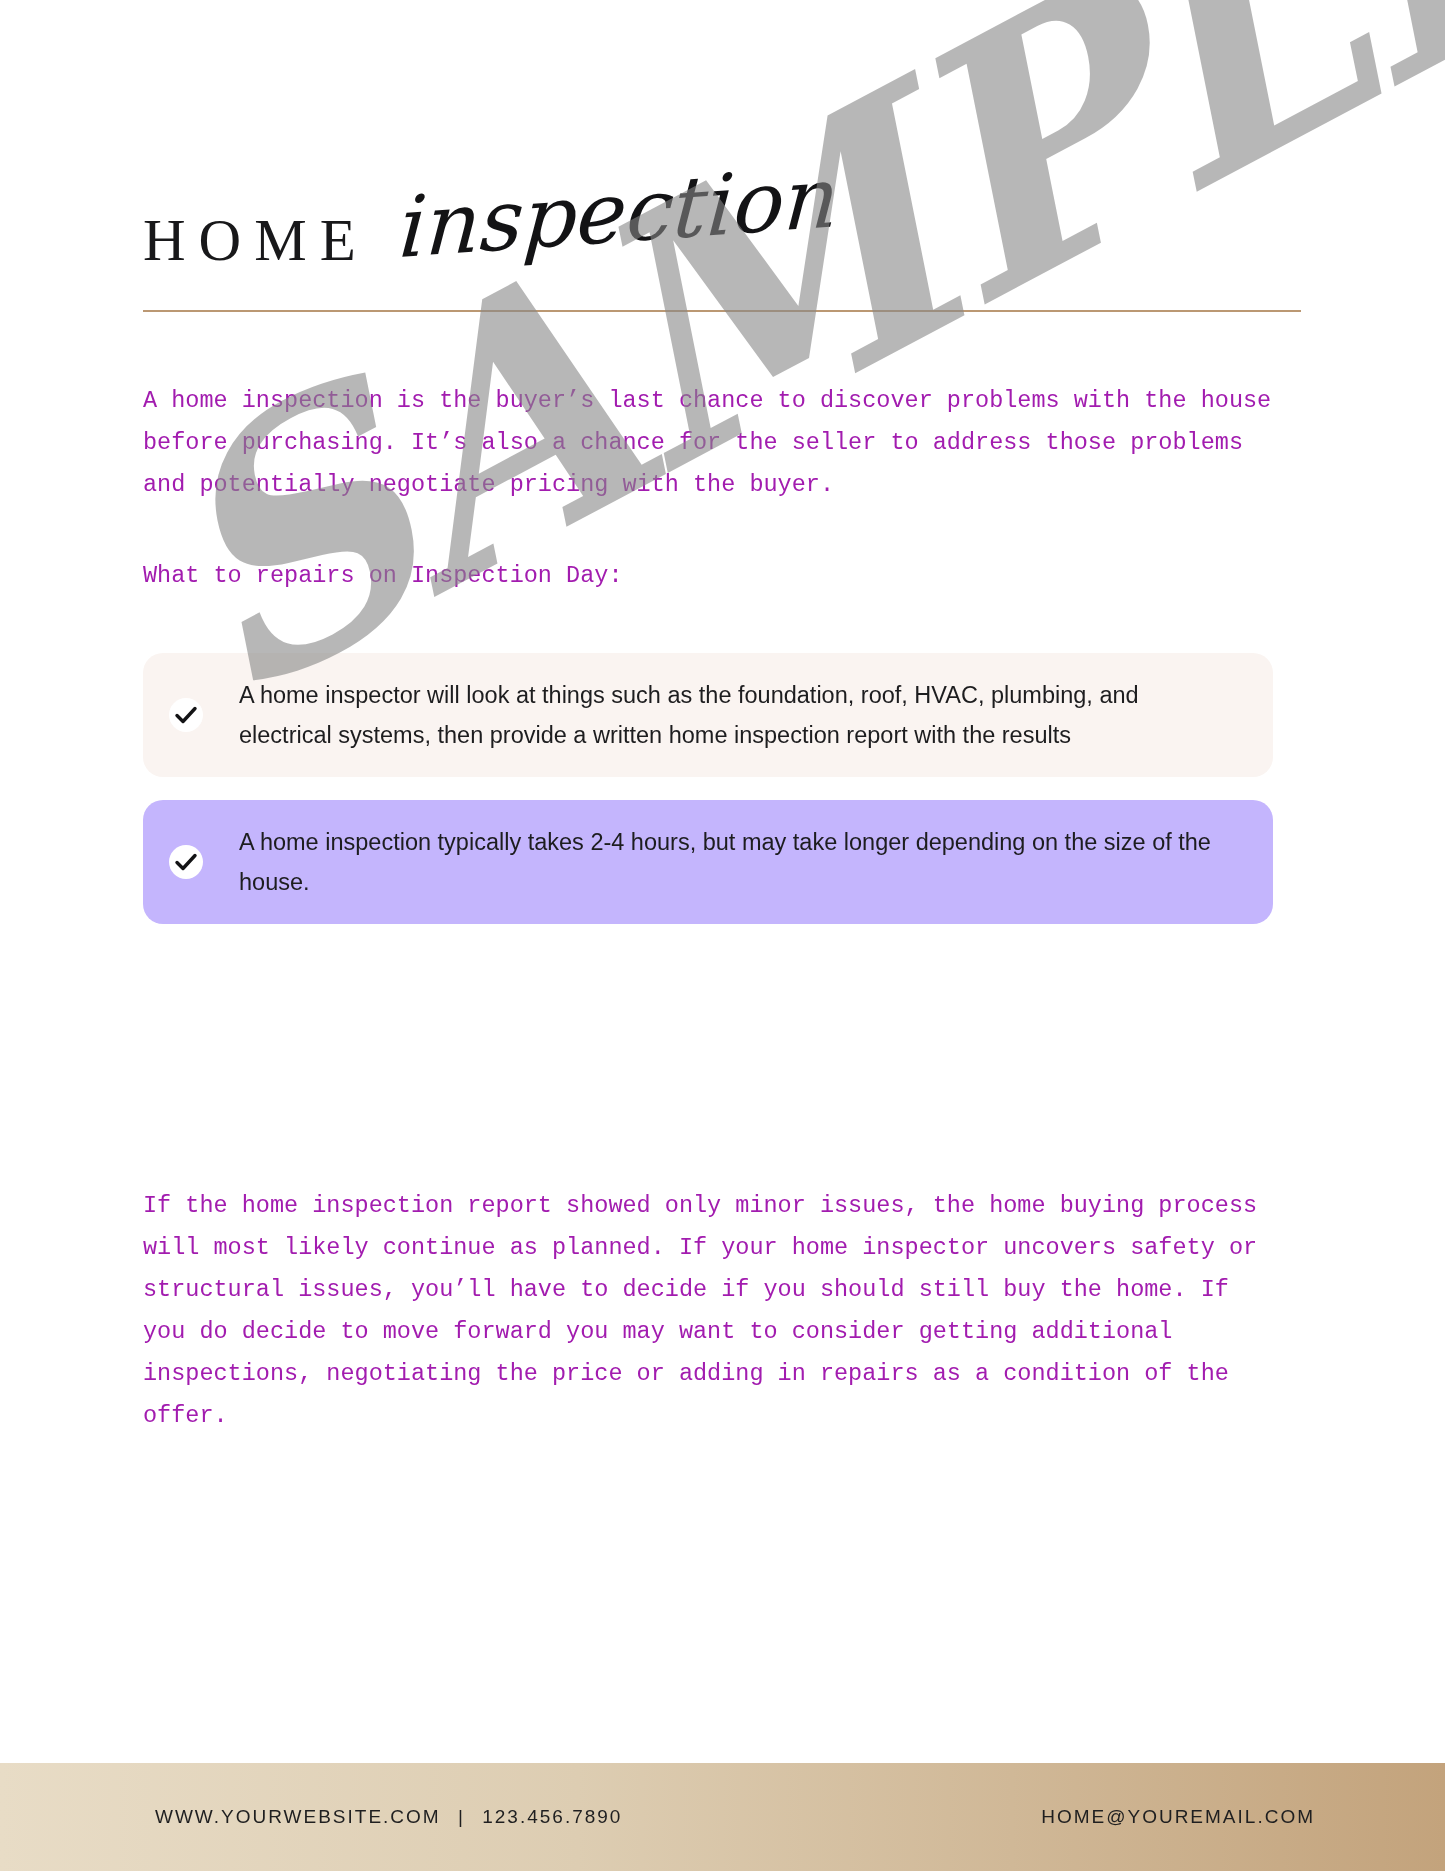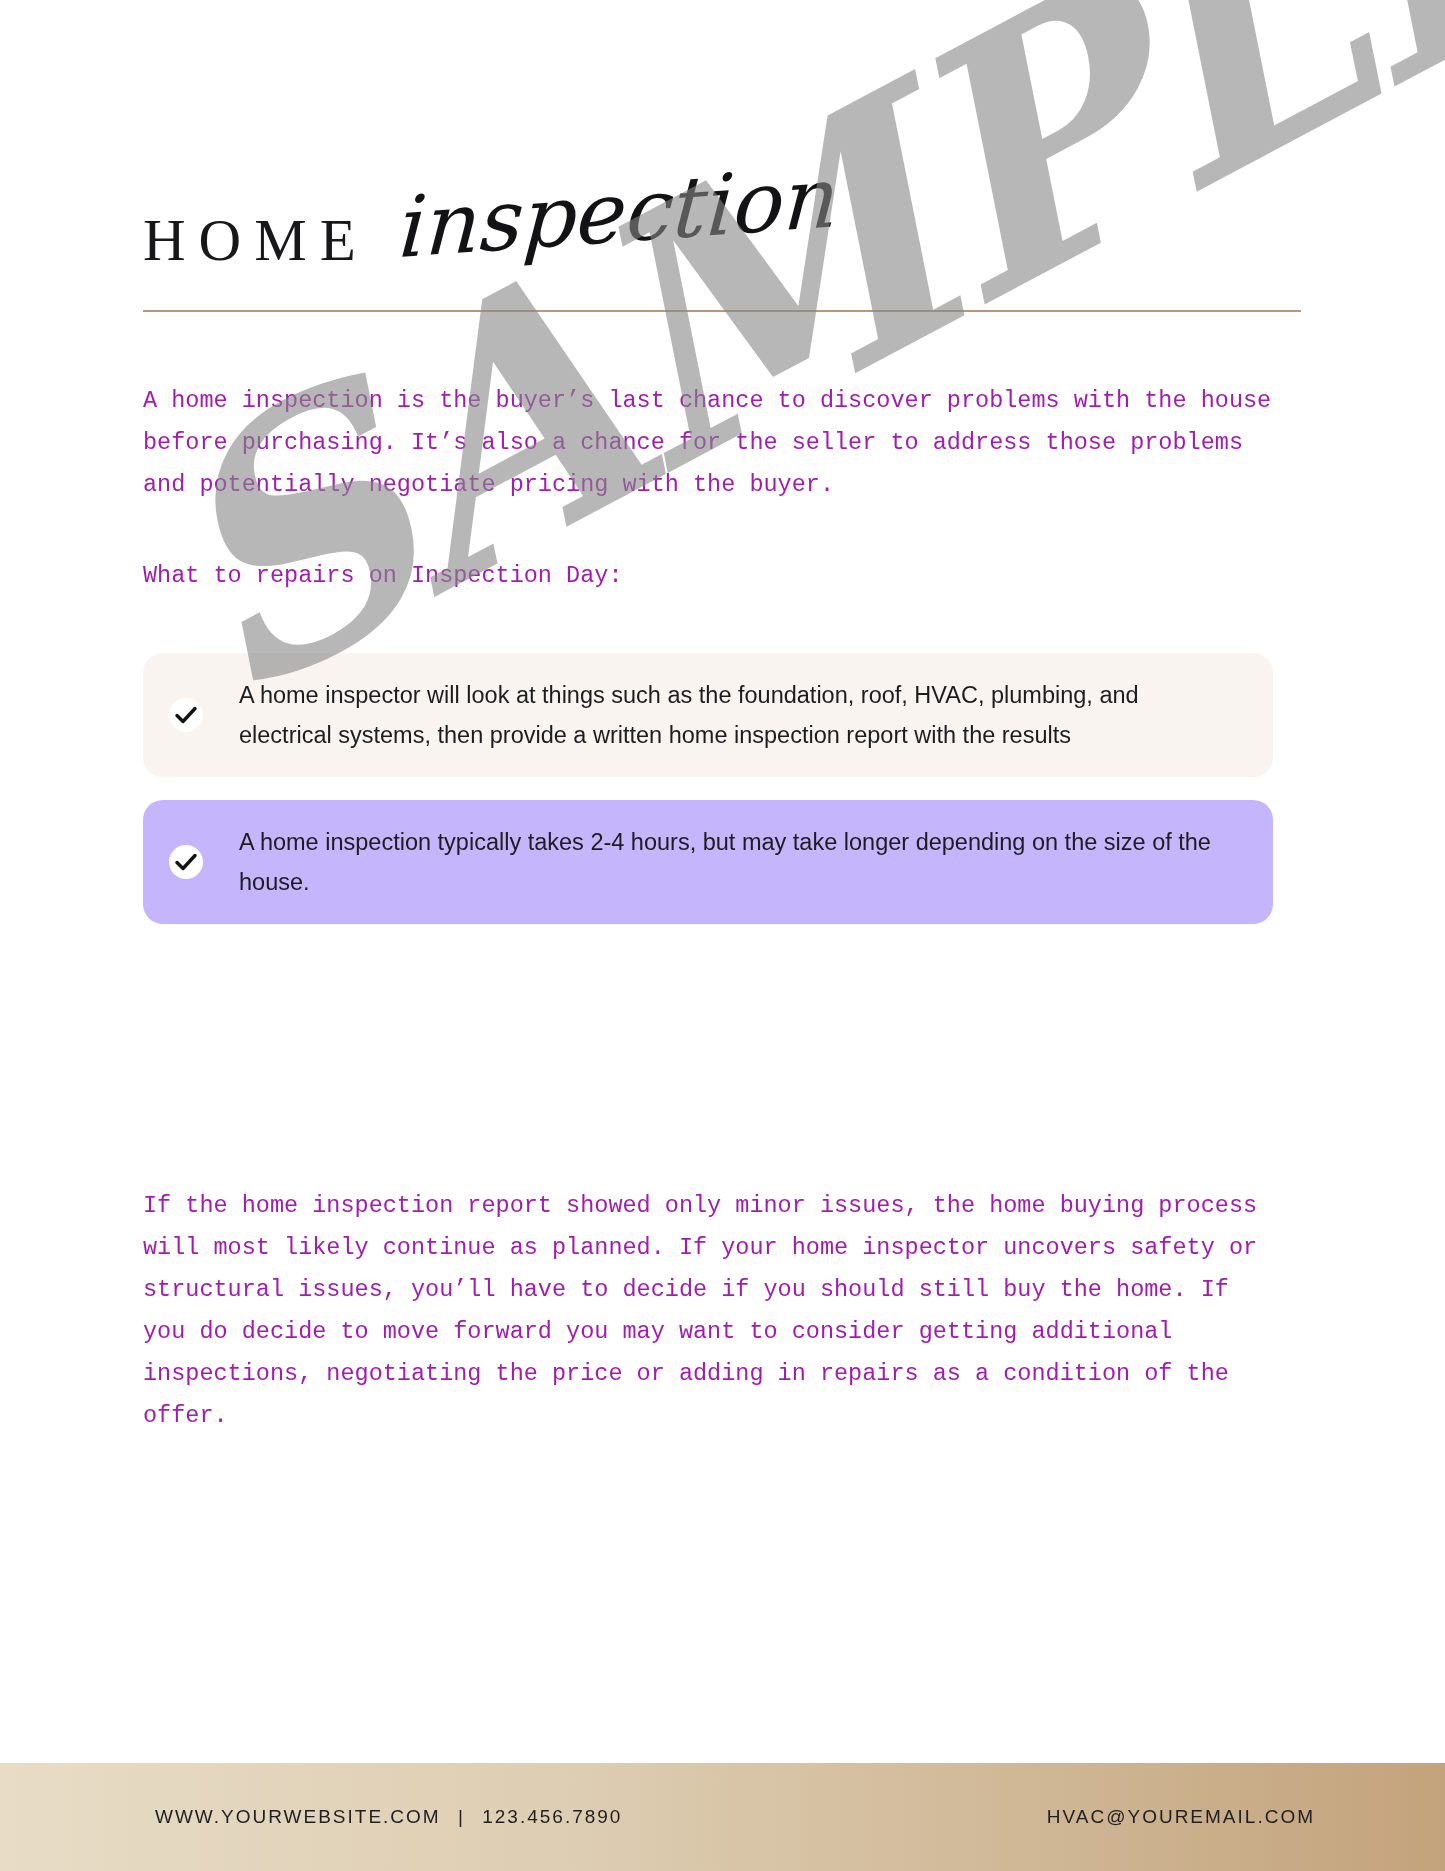--- a/index.html
+++ b/index.html
@@ -236,17 +236,17 @@
     <span>SAMPLE</span>
   </div>
 
   <div class="footer">
     <div class="footer-inner">
       <div class="footer-left">
         <span>WWW.YOURWEBSITE.COM</span>
         <span class="footer-sep">|</span>
         <span>123.456.7890</span>
       </div>
-      <div class="footer-right">HVAC@YOUREMAIL.COM</div>
+      <div class="footer-right">HOME@YOUREMAIL.COM</div>
     </div>
   </div>
 
 </div>
 
 </body></html>

